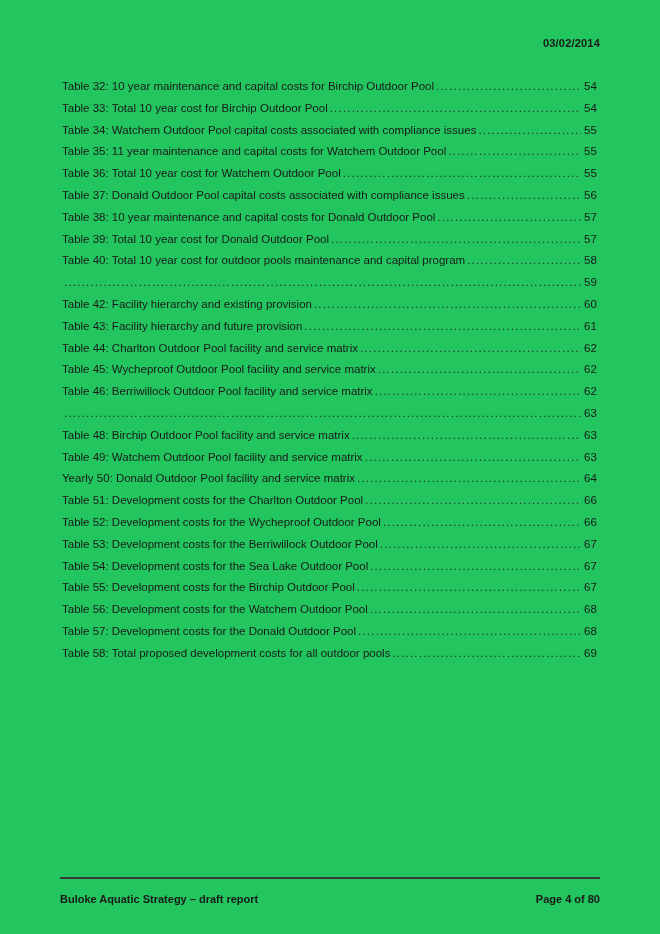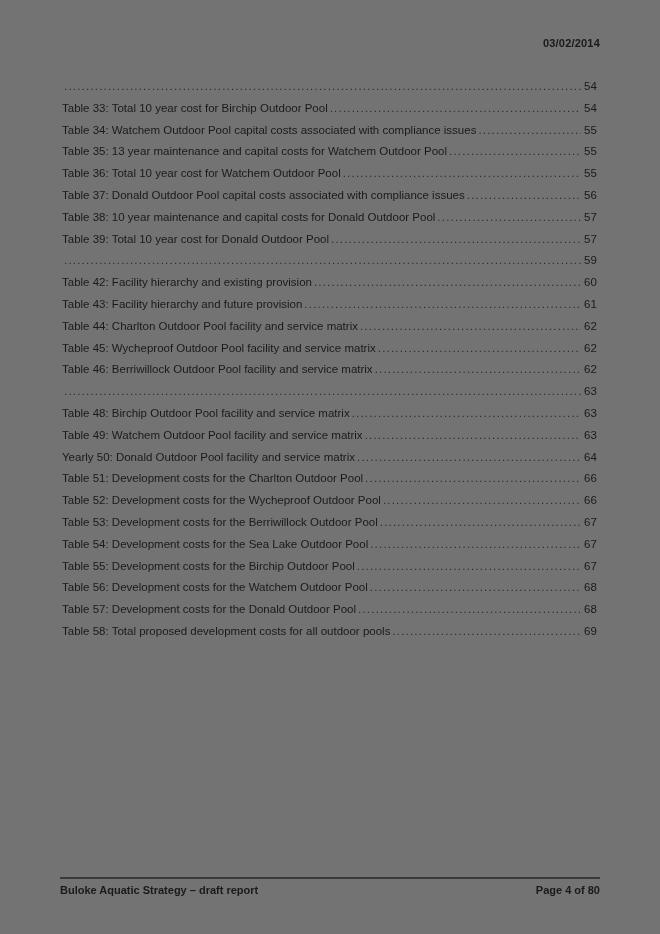--- a/index.html
+++ b/index.html
@@ -5,21 +5,21 @@
   * { margin: 0; padding: 0; box-sizing: border-box; }
   html, body {
     width: 660px; height: 934px;
     background: #ffffff;
     font-family: "Liberation Sans", "DejaVu Sans", sans-serif;
     color: #1a1a1a;
   }
   .page {
     position: relative;
     width: 660px; height: 934px;
-    background: #737373;
+    background: #22c55e;
     overflow: hidden;
   }
   .header-date {
     position: absolute;
     top: 37px; right: 60px;
     font-size: 11px;
     font-weight: bold;
     color: #1a1a1a;
     letter-spacing: 0.2px;
   }
@@ -54,53 +54,54 @@
     flex: 0 0 auto;
     min-width: 16px;
     text-align: left;
     color: #1a1a1a;
   }
   .footer {
     position: absolute;
     left: 60px; right: 60px;
     top: 877px;
     border-top: 2px solid #3a3a3a;
-    padding-top: 5px;
+    padding-top: 14px;
     display: flex;
     justify-content: space-between;
     align-items: flex-start;
     font-size: 11px;
     font-weight: bold;
     color: #1a1a1a;
   }
 </style>
 </head>
 <body>
 
 <div class="page">
 
   <div class="header-date">03/02/2014</div>
 
   <div class="toc">
       <div class="toc-row">
+        <span class="toc-label">Table 32: 10 year maintenance and capital costs for Birchip Outdoor Pool</span>
         <span class="toc-dots"></span>
         <span class="toc-page">54</span>
       </div>
       <div class="toc-row">
         <span class="toc-label">Table 33: Total 10 year cost for Birchip Outdoor Pool</span>
         <span class="toc-dots"></span>
         <span class="toc-page">54</span>
       </div>
       <div class="toc-row">
         <span class="toc-label">Table 34: Watchem Outdoor Pool capital costs associated with compliance issues</span>
         <span class="toc-dots"></span>
         <span class="toc-page">55</span>
       </div>
       <div class="toc-row">
-        <span class="toc-label">Table 35: 13 year maintenance and capital costs for Watchem Outdoor Pool</span>
+        <span class="toc-label">Table 35: 11 year maintenance and capital costs for Watchem Outdoor Pool</span>
         <span class="toc-dots"></span>
         <span class="toc-page">55</span>
       </div>
       <div class="toc-row">
         <span class="toc-label">Table 36: Total 10 year cost for Watchem Outdoor Pool</span>
         <span class="toc-dots"></span>
         <span class="toc-page">55</span>
       </div>
       <div class="toc-row">
         <span class="toc-label">Table 37: Donald Outdoor Pool capital costs associated with compliance issues</span>
@@ -109,20 +110,25 @@
       </div>
       <div class="toc-row">
         <span class="toc-label">Table 38: 10 year maintenance and capital costs for Donald Outdoor Pool</span>
         <span class="toc-dots"></span>
         <span class="toc-page">57</span>
       </div>
       <div class="toc-row">
         <span class="toc-label">Table 39: Total 10 year cost for Donald Outdoor Pool</span>
         <span class="toc-dots"></span>
         <span class="toc-page">57</span>
+      </div>
+      <div class="toc-row">
+        <span class="toc-label">Table 40: Total 10 year cost for outdoor pools maintenance and capital program</span>
+        <span class="toc-dots"></span>
+        <span class="toc-page">58</span>
       </div>
       <div class="toc-row">
         <span class="toc-dots"></span>
         <span class="toc-page">59</span>
       </div>
       <div class="toc-row">
         <span class="toc-label">Table 42: Facility hierarchy and existing provision</span>
         <span class="toc-dots"></span>
         <span class="toc-page">60</span>
       </div>

